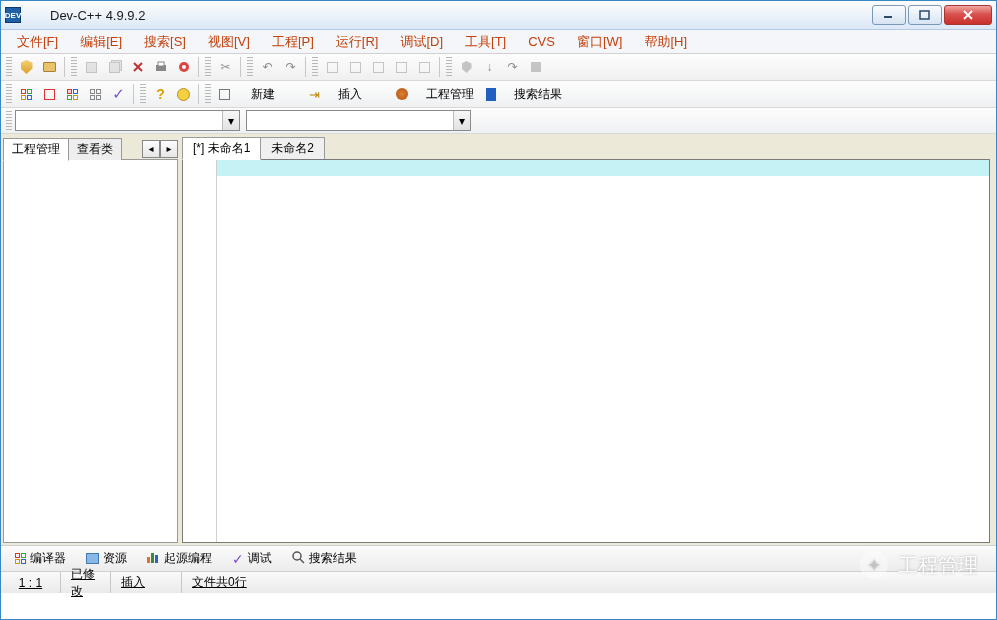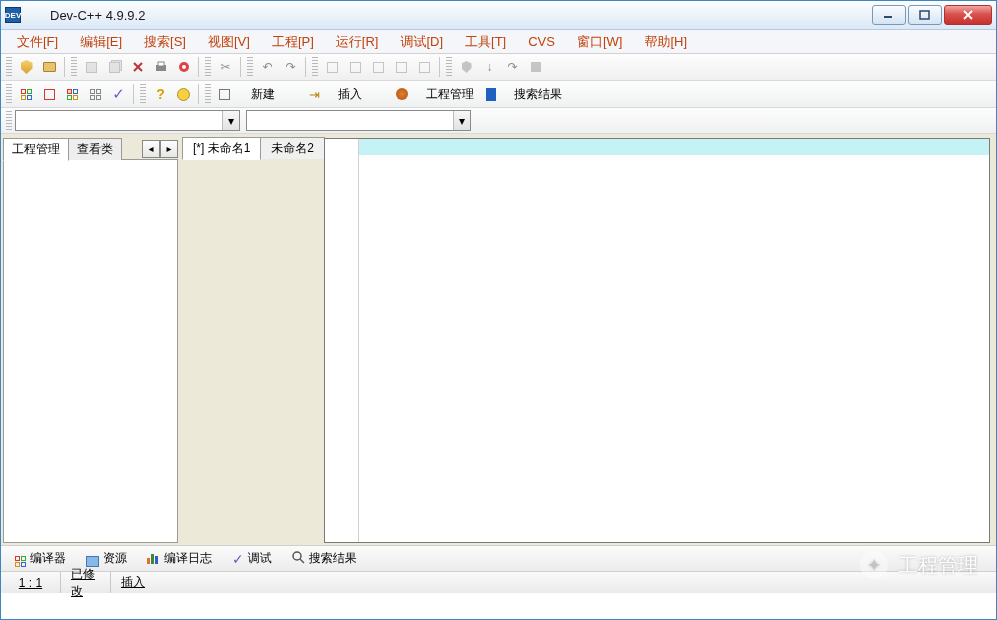--- a/index.html
+++ b/index.html
@@ -153,21 +153,21 @@
   font-size: 10px;
 }
 .left-tree {
   flex:1;
   background: #fff;
   border: 1px solid #9a9a9a;
 }
 .editor-panel {
   flex:1;
   display: flex;
-  flex-direction: row;
+  flex-direction: column;
   margin: 2px 6px 2px 2px;
 }
 .editor-tabs {
   display: flex;
   height: 21px;
   align-items:flex-end;
 }
 .etab {
   padding: 2px 10px;
   border: 1px solid #9a9a9a;
@@ -196,21 +196,21 @@
 .bottom-tabs {
   height: 26px;
   border-top: 1px solid #d0d0d0;
   background: linear-gradient(#fbfbfb,#ececec);
   display: flex;
   align-items: center;
   padding: 0 4px;
 }
 .btab {
   display: flex;
-  align-items: flex-end;
+  align-items: center;
   gap: 4px;
   padding: 2px 8px;
   border: 1px solid transparent;
   font-size: 12px;
   margin: 0 1px;
 }
 .statusbar {
   height: 22px;
   background: linear-gradient(#fafafa,#eaeaea);
   border-top: 1px solid #cfcfcf;
@@ -483,37 +483,38 @@
   <div class="btab">
     <span style="display:inline-block;width:13px;height:11px;background:#88b8e8;border:1px solid #4078b0;"></span>
     <span>资源</span>
   </div>
   <div class="btab">
     <span><svg width="13" height="12">
           <rect x="0" y="6" width="3" height="6" fill="#e07030"></rect>
           <rect x="4" y="2" width="3" height="10" fill="#3a8a3a"></rect>
           <rect x="8" y="4" width="3" height="8" fill="#3060c0"></rect>
         </svg></span>
-    <span>编译日志</span>
+    <span>起源编程</span>
   </div>
   <div class="btab">
     <span style="color:#7a4fc9;font-size:14px;">✓</span>
     <span>调试</span>
   </div>
   <div class="btab">
     <span><svg width="13" height="13">
           <circle cx="5" cy="5" r="4" fill="none" stroke="#555" stroke-width="1.5"></circle>
           <line x1="8" y1="8" x2="12" y2="12" stroke="#555" stroke-width="1.5"></line>
         </svg></span>
     <span>搜索结果</span>
   </div>
 </div>
 
 <div class="statusbar">
   <div class="status-cell">1 : 1</div>
   <div class="status-cell" style="width:50px;">已修改</div>
   <div class="status-cell" style="width:70px;border-right:none;">插入</div>
+  <div class="status-cell" style="border-left:1px solid #c8c8c8;flex:1;border-right:none;">文件共0行</div>
 </div>
 
 <div class="watermark">
   <div class="wm-icon">✦</div>
   <span>工程管理</span>
 </div>
 
 </body></html>

